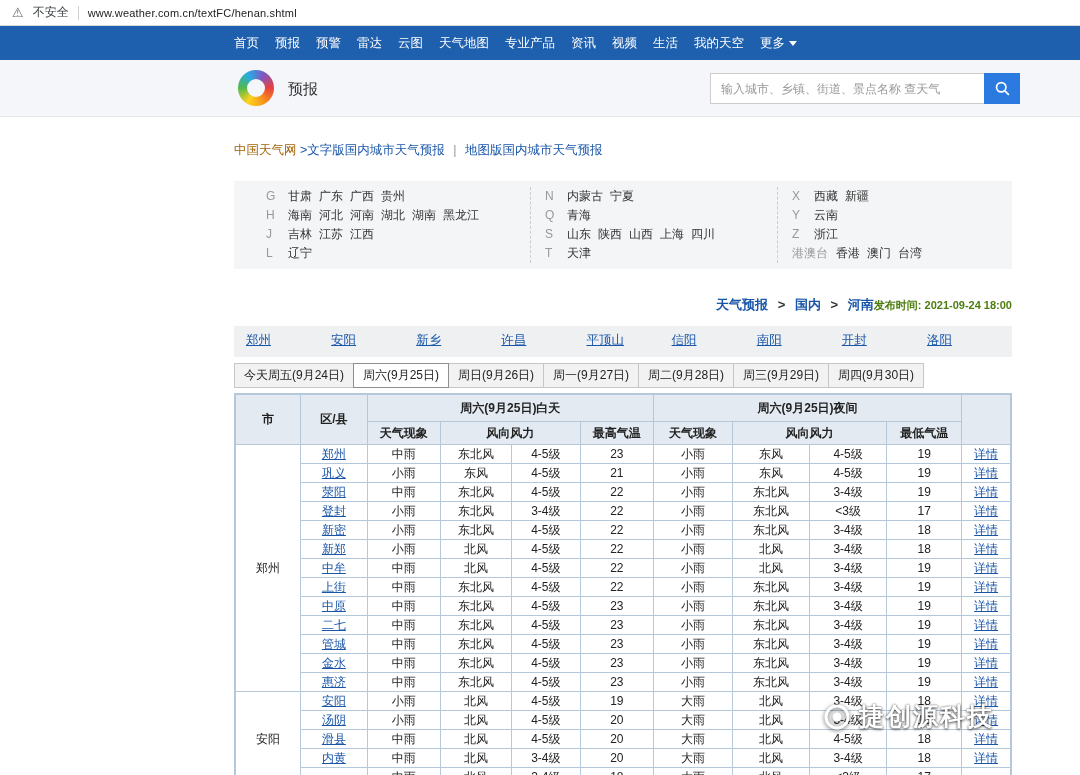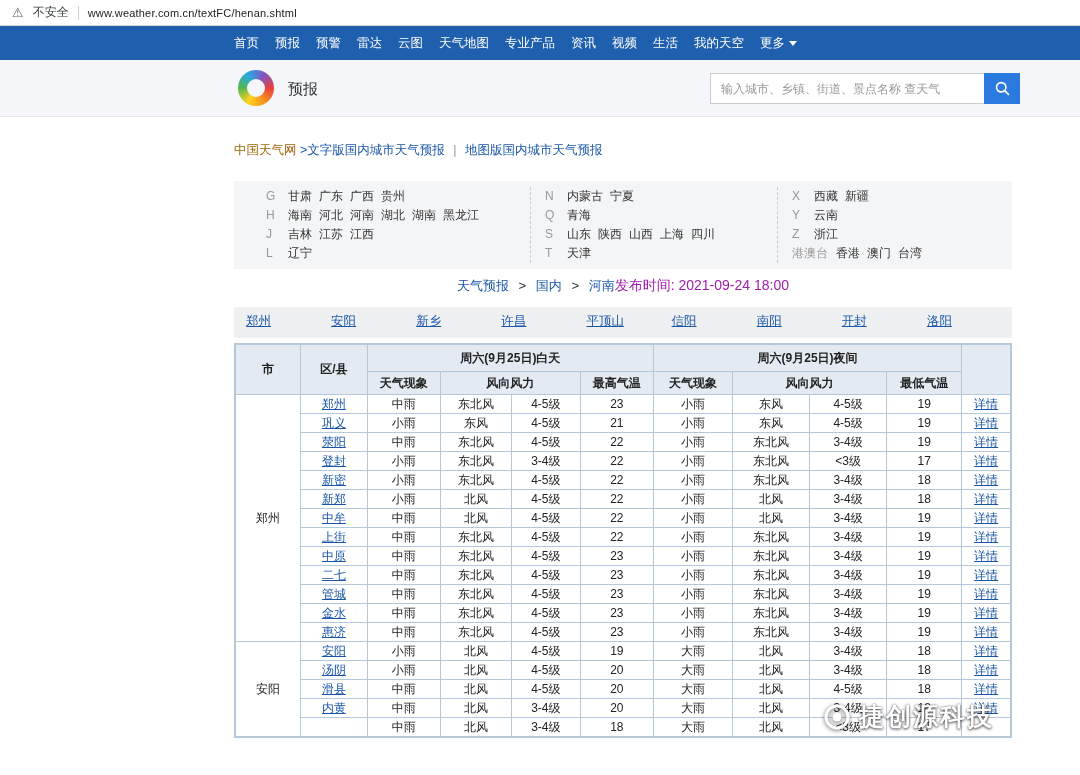--- a/index.html
+++ b/index.html
@@ -44,24 +44,24 @@
   .prov-col + .prov-col{border-left:1px dashed #ccc;}
   .prov-col1{width:122px;}
   .prov-col2{width:250px;}
   .prov-col3{width:218px;}
   .prov-col4{flex:1;}
   .prov-row{line-height:19px;white-space:nowrap;display:flex;}
   .prov-letter{color:#999;min-width:14px;margin-right:8px;}
   .prov-link{color:#333;margin-right:7px;cursor:pointer;text-decoration:none;}
 
   
-  .page-crumb{margin-top:8px;display:flex;justify-content:center;align-items:center;font-size:13px;}
+  .page-crumb{margin-top:27px;display:flex;justify-content:flex-end;align-items:center;font-size:13px;font-weight:bold;}
   .pc-left a{color:#1a56a8;cursor:pointer;text-decoration:none;}
   .pc-sep{color:#333;margin:0 6px;}
-  .publish{font-size:14px;color:#a21caf;}
+  .publish{font-size:11px;color:#4d7c0f;}
 
   
   .city-panel{margin-top:12px;background:#eef0f2;padding:4px 0 6px 12px;}
   .city-row{display:flex;line-height:21px;}
   .city-link{width:86px;color:#1a56a8;text-decoration:underline;font-size:12.5px;cursor:pointer;}
 
   
   .date-tabs{margin-top:6px;display:flex;}
   .date-tab{border:1px solid #c6c6c6;background:#f2f2f2;padding:3px 9px;font-size:12px;color:#222;cursor:pointer;margin-right:-1px;white-space:nowrap;}
   .date-tab.active{background:#fff;border-color:#8f8f8f;position:relative;z-index:1;}
@@ -215,20 +215,29 @@
         <a class="city-link">新乡</a>
         <a class="city-link">许昌</a>
         <a class="city-link">平顶山</a>
         <a class="city-link">信阳</a>
         <a class="city-link">南阳</a>
         <a class="city-link">开封</a>
         <a class="city-link">洛阳</a>
       </div>
     </div>
 
+  <div class="date-tabs" id="date-tabs">
+      <span class="date-tab">今天周五(9月24日)</span>
+      <span class="date-tab active">周六(9月25日)</span>
+      <span class="date-tab">周日(9月26日)</span>
+      <span class="date-tab">周一(9月27日)</span>
+      <span class="date-tab">周二(9月28日)</span>
+      <span class="date-tab">周三(9月29日)</span>
+      <span class="date-tab">周四(9月30日)</span>
+    </div>
 
   <div class="table-wrap">
     <table class="weather">
       <colgroup>
         <col style="width:64px">
           <col style="width:66px">
           <col style="width:72px">
           <col style="width:70px">
         <col style="width:68px">
           <col style="width:72px">

